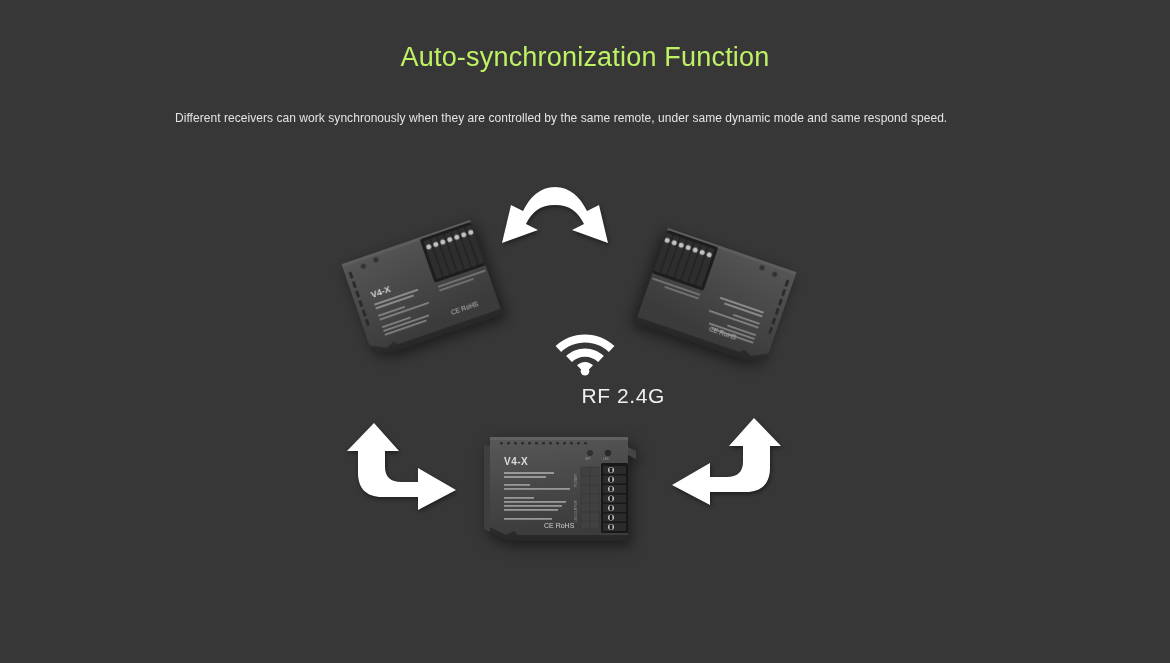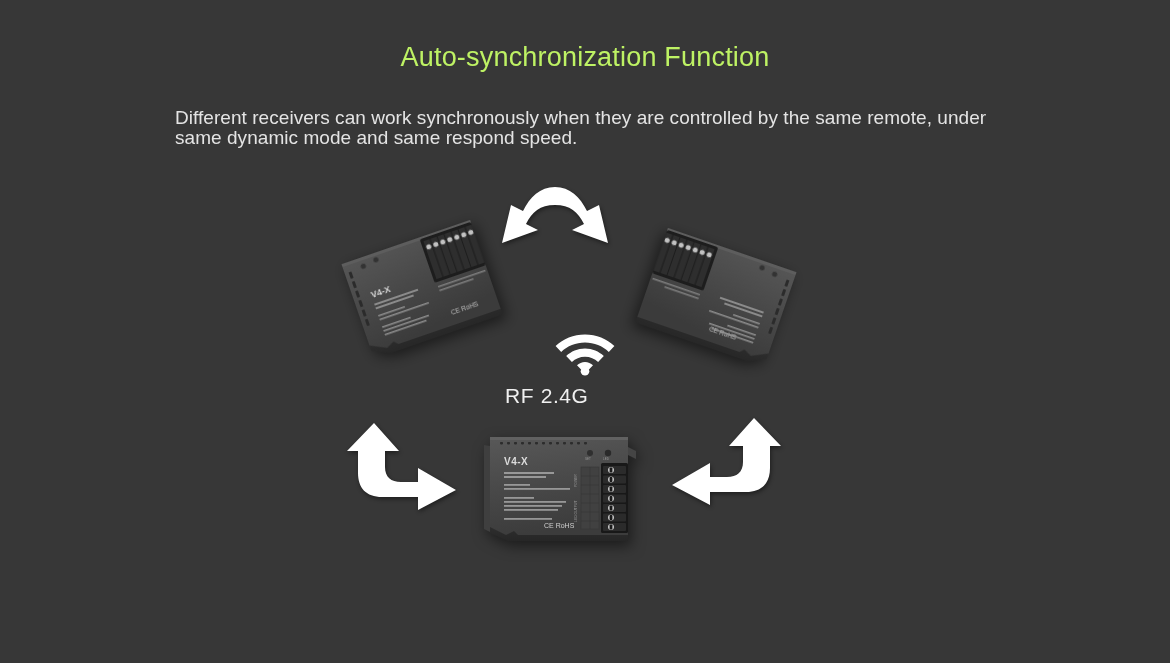--- a/index.html
+++ b/index.html
@@ -27,21 +27,21 @@
     font-weight: 300;
     letter-spacing: 0.2px;
     color: #bef264;
     white-space: nowrap;
   }
   .page-description {
     position: absolute;
     top: 108px;
     left: 175px;
     width: 830px;
-    font-size: 19px;
+    font-size: 12px;
     font-weight: 400;
     line-height: 20px;
     color: #e4e4e4;
     letter-spacing: 0.05px;
   }
 
   
   .diagram-stage {
     position: absolute;
     top: 175px;
@@ -49,21 +49,21 @@
     width: 510px;
     height: 400px;
   }
 
   
   .rf-hub {
     position: absolute;
     left: 175px;
     top: 155px;
     width: 160px;
-    text-align: left;
+    text-align: right;
   }
   .wifi-icon {
     width: 62px;
     height: 46px;
     margin: 0 auto;
     display: block;
   }
   .rf-label {
     margin-top: 8px;
     font-size: 21px;

